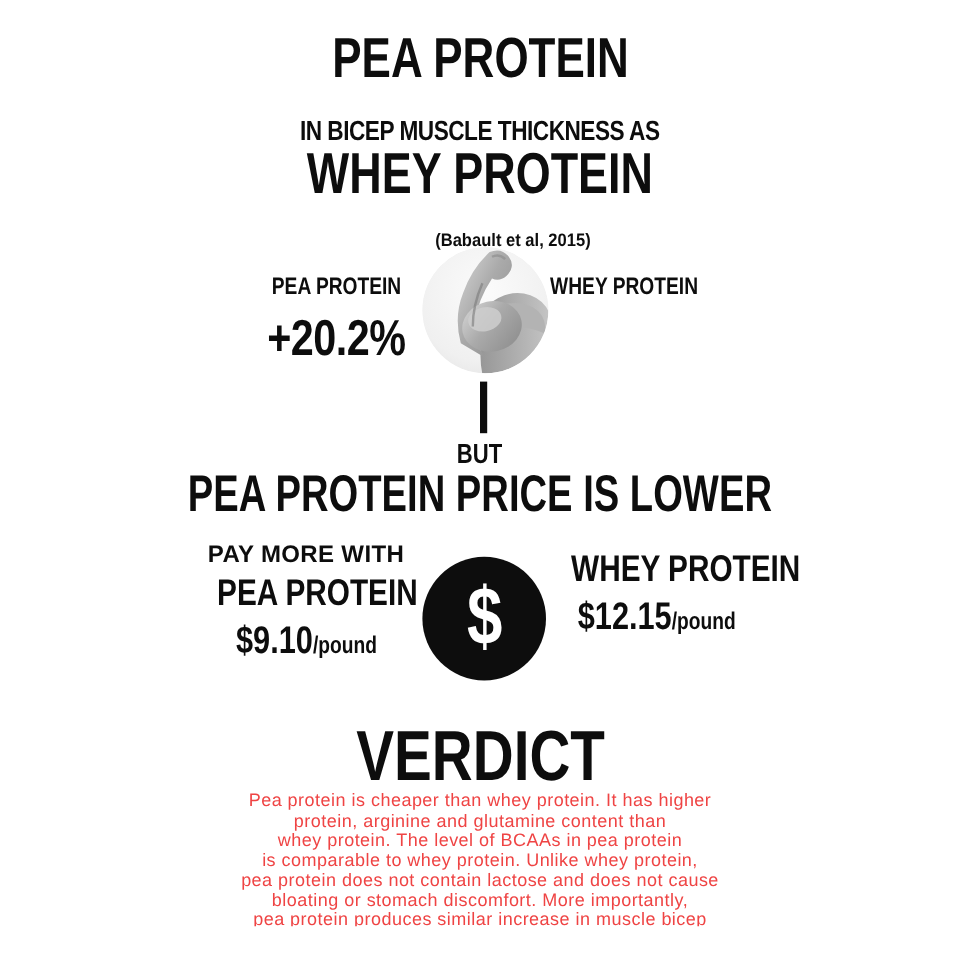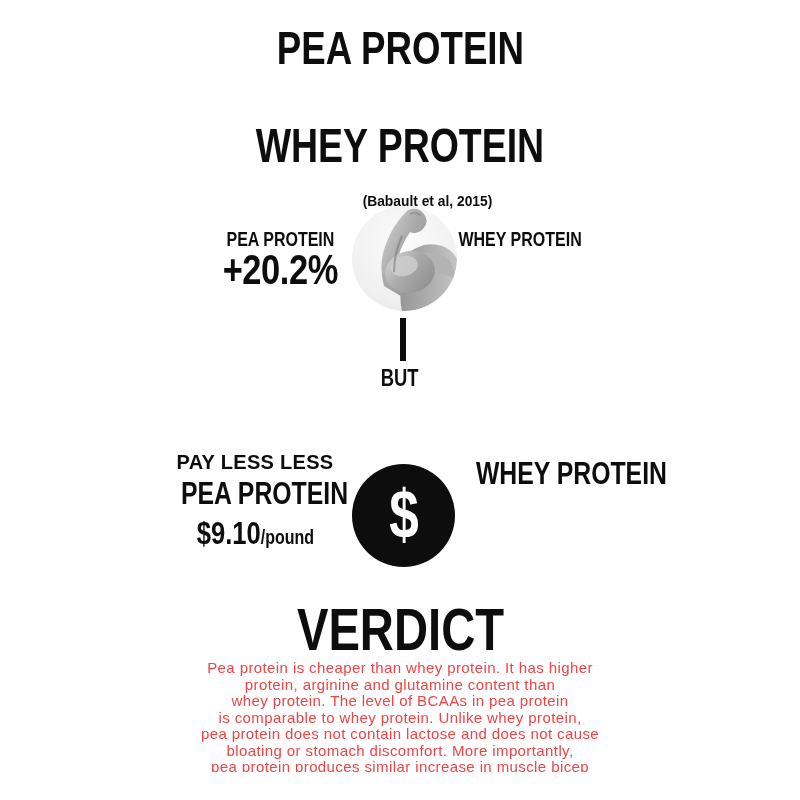--- a/index.html
+++ b/index.html
@@ -21,21 +21,21 @@
   .sub1{top:72px;font-size:23px;}
   .sub2{top:98px;font-size:23px;}
   .title-bottom{top:122px;font-size:48px;}
   .citation{top:192px;font-size:15px;font-weight:700;padding-left:27px;}
 
   
   .stat{position:absolute;top:229px;width:180px;text-align:center;}
   .stat-left{left:190px;}
   .stat-right{left:430px;}
   .stat-label{font-size:20px;font-weight:800;line-height:1;}
-  .stat-value{font-size:42px;font-weight:800;line-height:1;margin-top:0;}
+  .stat-value{font-size:42px;font-weight:800;line-height:1;margin-top:12px;}
   .bicep-circle{
     position:absolute;left:352px;top:206px;width:105px;height:105px;border-radius:50%;
     overflow:hidden;background:#f1f1f1;
   }
   .connector{position:absolute;left:400px;top:318px;width:6px;height:43px;background:#0d0d0d;}
 
   
   .but{top:367px;font-size:23px;}
   .statement{top:391px;font-size:43px;}
 
@@ -60,20 +60,23 @@
     letter-spacing:.4px;white-space:pre-line;font-weight:400;
   }
 </style>
 </head>
 <body>
 
 <div class="canvas">
 
   <div class="row hd title-top">
     <span class="cond sx78">PEA PROTEIN</span>
+  </div>
+  <div class="row hd sub2">
+    <span class="cond sx82">IN BICEP MUSCLE THICKNESS AS</span>
   </div>
   <div class="row hd title-bottom">
     <span class="cond sx78">WHEY PROTEIN</span>
   </div>
   <div class="row citation">
     <span class="cond sx92">(Babault et al, 2015)</span>
   </div>
 
   <div class="stat stat-left">
     <div class="stat-label">
@@ -122,38 +125,44 @@
     <div class="stat-label">
       <span class="cond sx80">WHEY PROTEIN</span>
     </div>
   </div>
 
   <div class="connector"></div>
 
   <div class="row hd but">
     <span class="cond sx80">BUT</span>
   </div>
+  <div class="row hd statement">
+    <span class="cond sx74">PEA PROTEIN PRICE IS LOWER</span>
+  </div>
 
   <div class="price-col price-left">
-    <div class="price-intro">PAY LESS LESS</div>
+    <div class="price-intro">PAY MORE WITH</div>
     <div class="price-name">
       <span class="cond sx80">PEA PROTEIN</span>
     </div>
     <div class="price-line">
       <span class="cond sx80"><span>$9.10</span><span class="price-unit">/pound</span></span>
     </div>
   </div>
 
   <div class="dollar-circle">
     <span class="dollar-glyph">$</span>
   </div>
 
   <div class="price-col price-right">
     <div class="price-name">
       <span class="cond sx80">WHEY PROTEIN</span>
+    </div>
+    <div class="price-line">
+      <span class="cond sx80"><span>$12.15</span><span class="price-unit">/pound</span></span>
     </div>
   </div>
 
   <div class="row hd verdict-heading">
     <span class="cond sx80">VERDICT</span>
   </div>
   <div class="row verdict-body">Pea protein is cheaper than whey protein. It has higher
 protein, arginine and glutamine content than
 whey protein. The level of BCAAs in pea protein
 is comparable to whey protein. Unlike whey protein,

